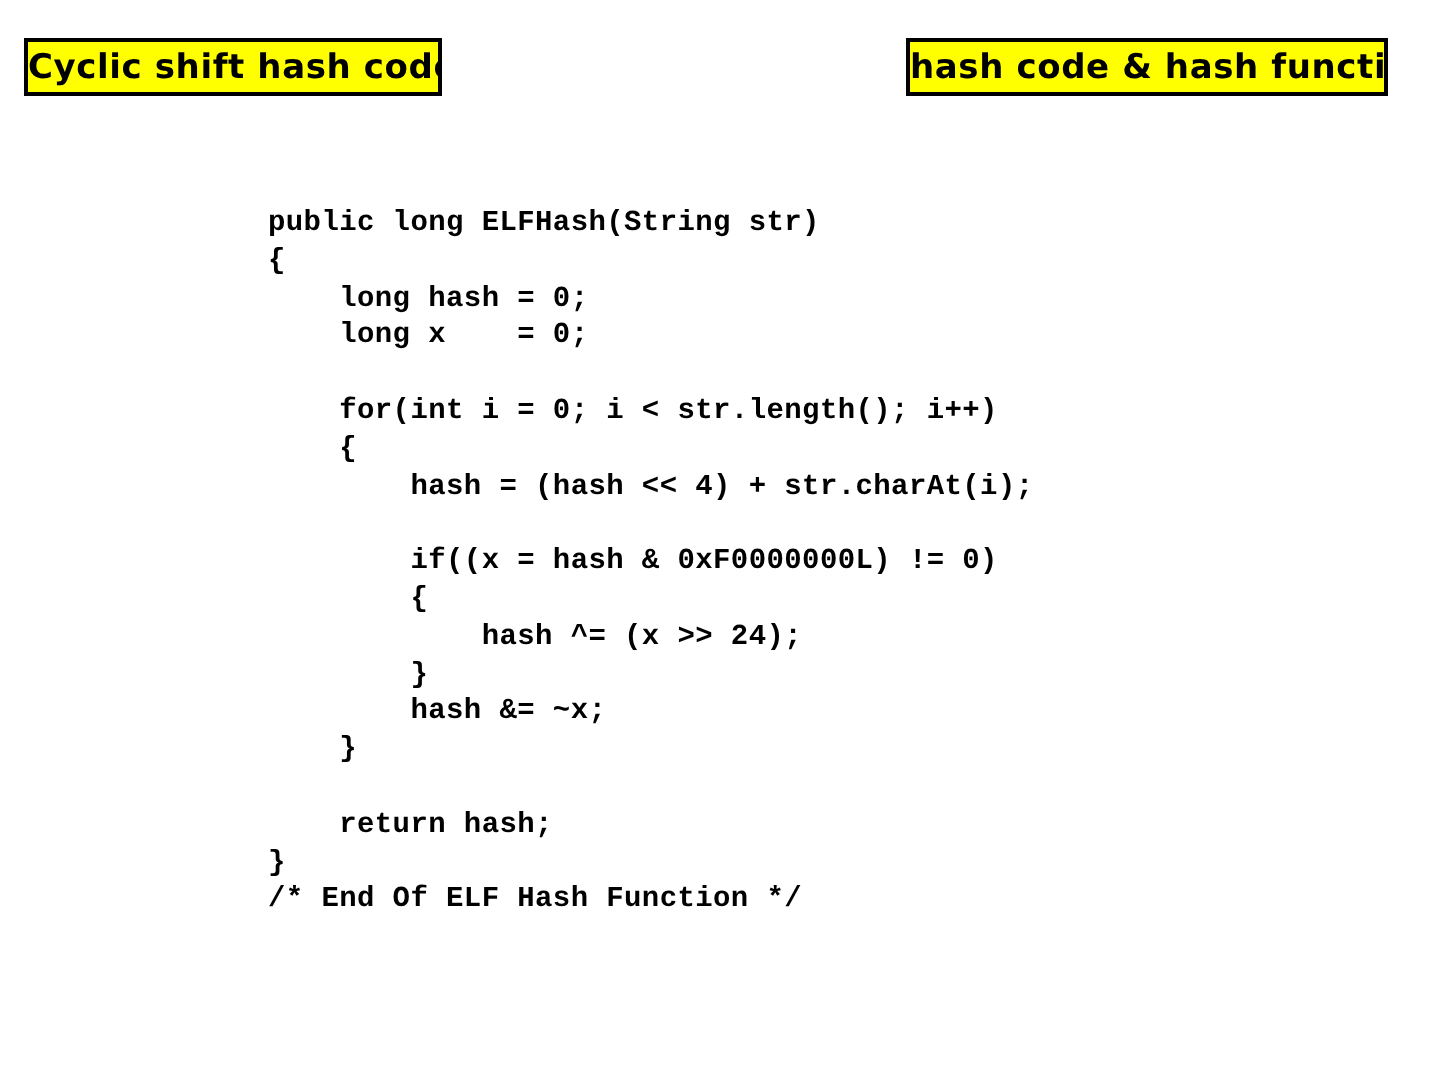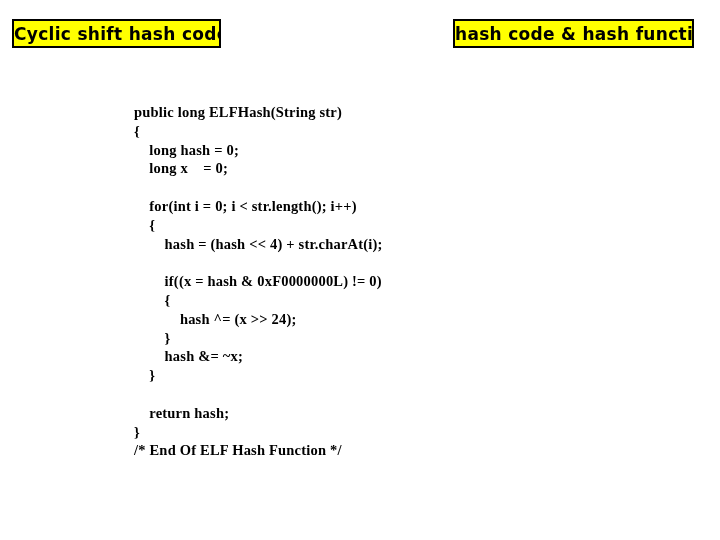--- a/index.html
+++ b/index.html
@@ -55,21 +55,21 @@
     width: 241px;
     height: 29px;
     padding-top: 1px;
   }
 
   
   #code-block {
     position: absolute;
     left: 134px;
     top: 103px;
-    font-family: Liberation Serif, serif;
+    font-family: Liberation Mono, monospace;
     font-size: 14.5px;
     line-height: 18.8px;
     color: #000000;
     font-weight: bold;
     white-space: pre;
     letter-spacing: 0.2px;
   }
 
   .code-line {
     height: 18.8px;

